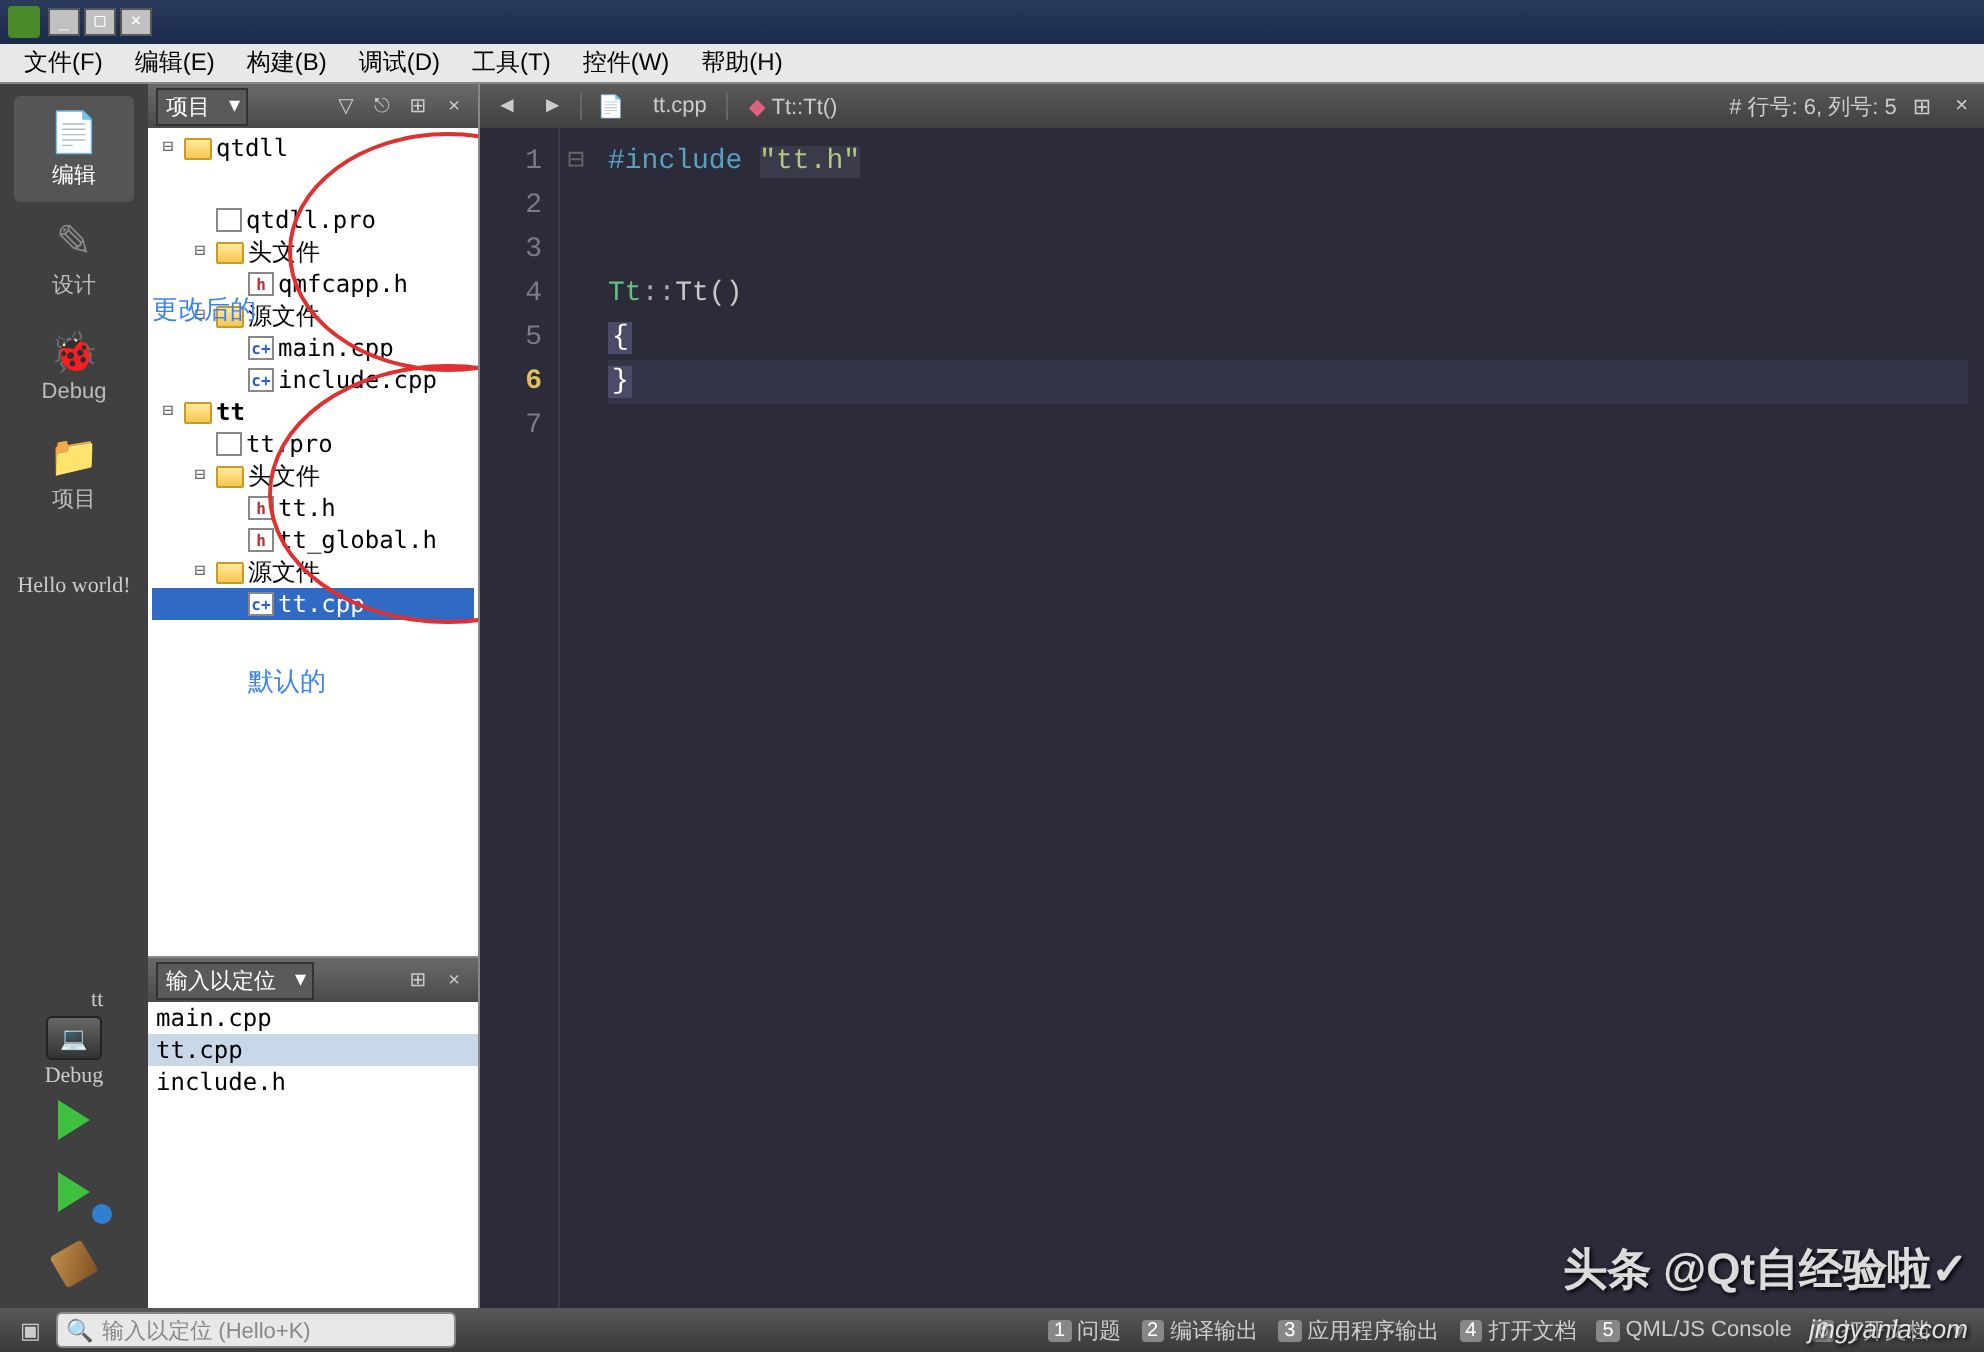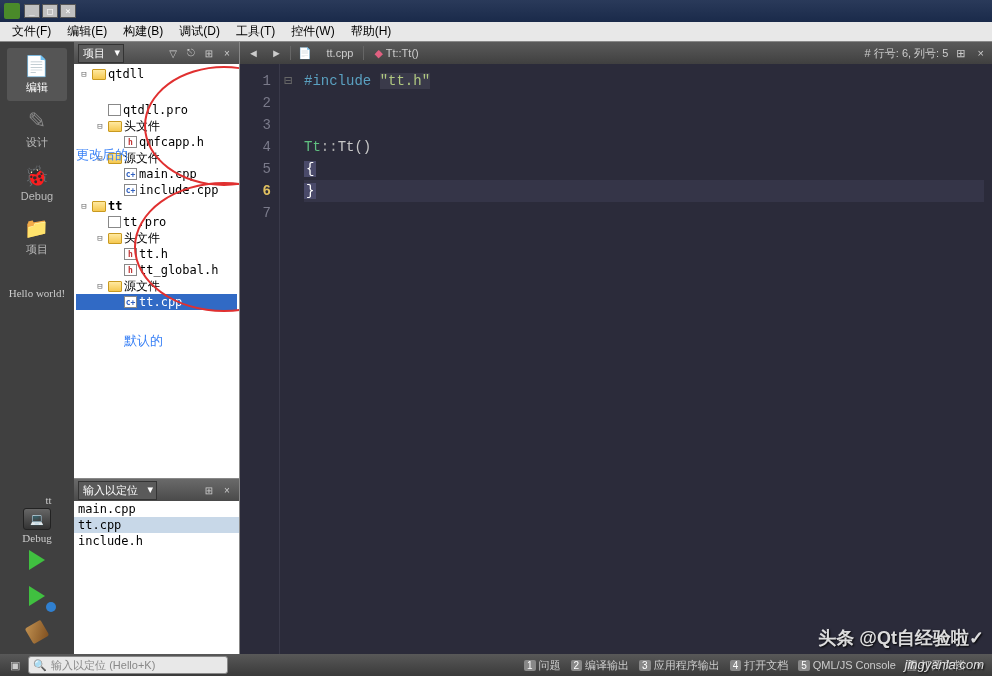--- a/index.html
+++ b/index.html
@@ -83,21 +83,21 @@
 .tri-green-bug .tri { width:0;height:0;border-left:16px solid #40c040;border-top:10px solid transparent;border-bottom:10px solid transparent; }
 .tri-green-bug .bug { position:absolute; right:-2px; bottom:-2px; width:10px;height:10px;background:#3080d0;border-radius:50%; }
 .hammer { width:18px;height:18px; background:linear-gradient(135deg,#c09050,#805020); transform:rotate(-30deg); border-radius:2px; }
 
 
 .statusbar { height: 22px; background: linear-gradient(#585858,#3a3a3a); display: flex; align-items: center; padding: 0 6px; color: #ccc; font-size: 11px; gap: 4px; }
 .statusbar .locator { display:flex; align-items:center; background:#e8e8e8; border:1px solid #888; border-radius:3px; height:18px; padding:0 4px; width:200px; color:#888; }
 .statusbar .locator .mag { margin-right:4px; }
 .statusbar .out-tab { display:flex;align-items:center;gap:3px; padding:2px 4px; cursor:pointer; }
 .statusbar .out-tab .num { background:#888;color:#fff;border-radius:2px;padding:0 3px;font-size:10px; }
-.watermark { position:absolute; right:8px; bottom:26px; color:rgba(255,255,255,0.85); font-size:18px; font-weight:bold; text-shadow:1px 1px 2px #000; }
+.watermark { position:absolute; right:8px; bottom:26px; color:rgba(255,255,255,0.85); font-size:22px; font-weight:bold; text-shadow:1px 1px 2px #000; }
 .watermark2 { position:absolute; right:8px; bottom:4px; color:rgba(255,255,255,0.85); font-size:13px; font-weight:normal; font-style:italic; text-shadow:1px 1px 2px #000; }
 
 
 .icon-edit::before{content:"📄";}
 .icon-design::before{content:"✎";font-size:22px;color:#888;}
 .icon-debug::before{content:"🐞";}
 .icon-proj::before{content:"📁";}
 .icon-help::before{content:"❓";color:#40a0d0;}
 </style>
 </head>

